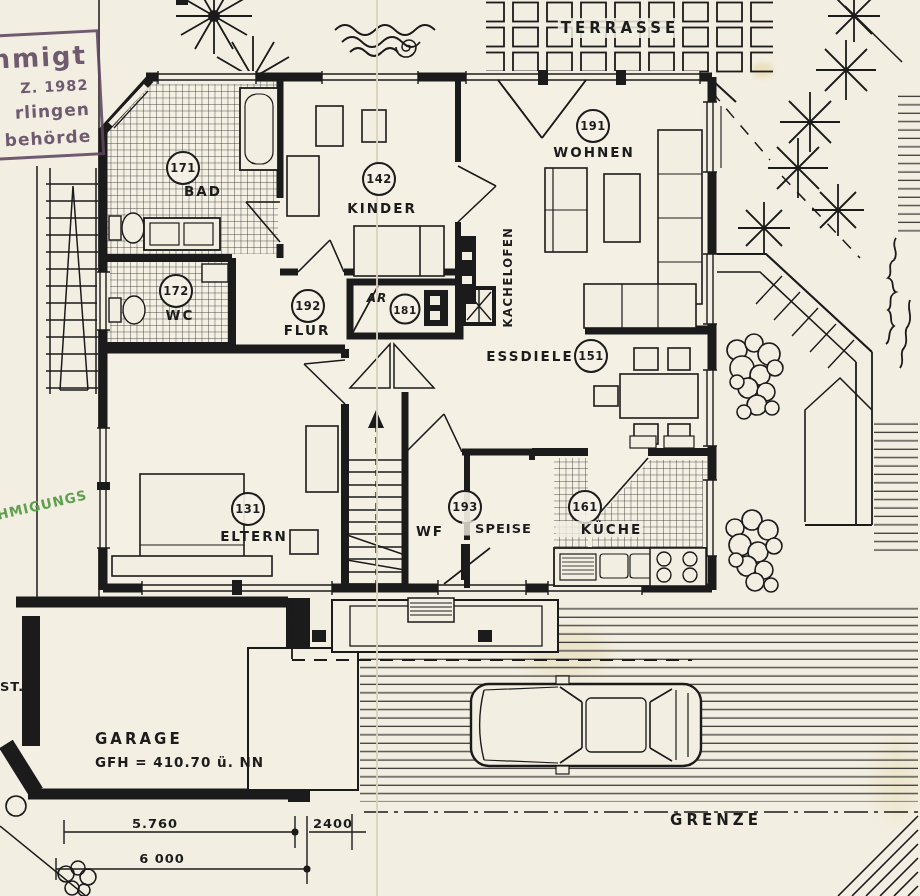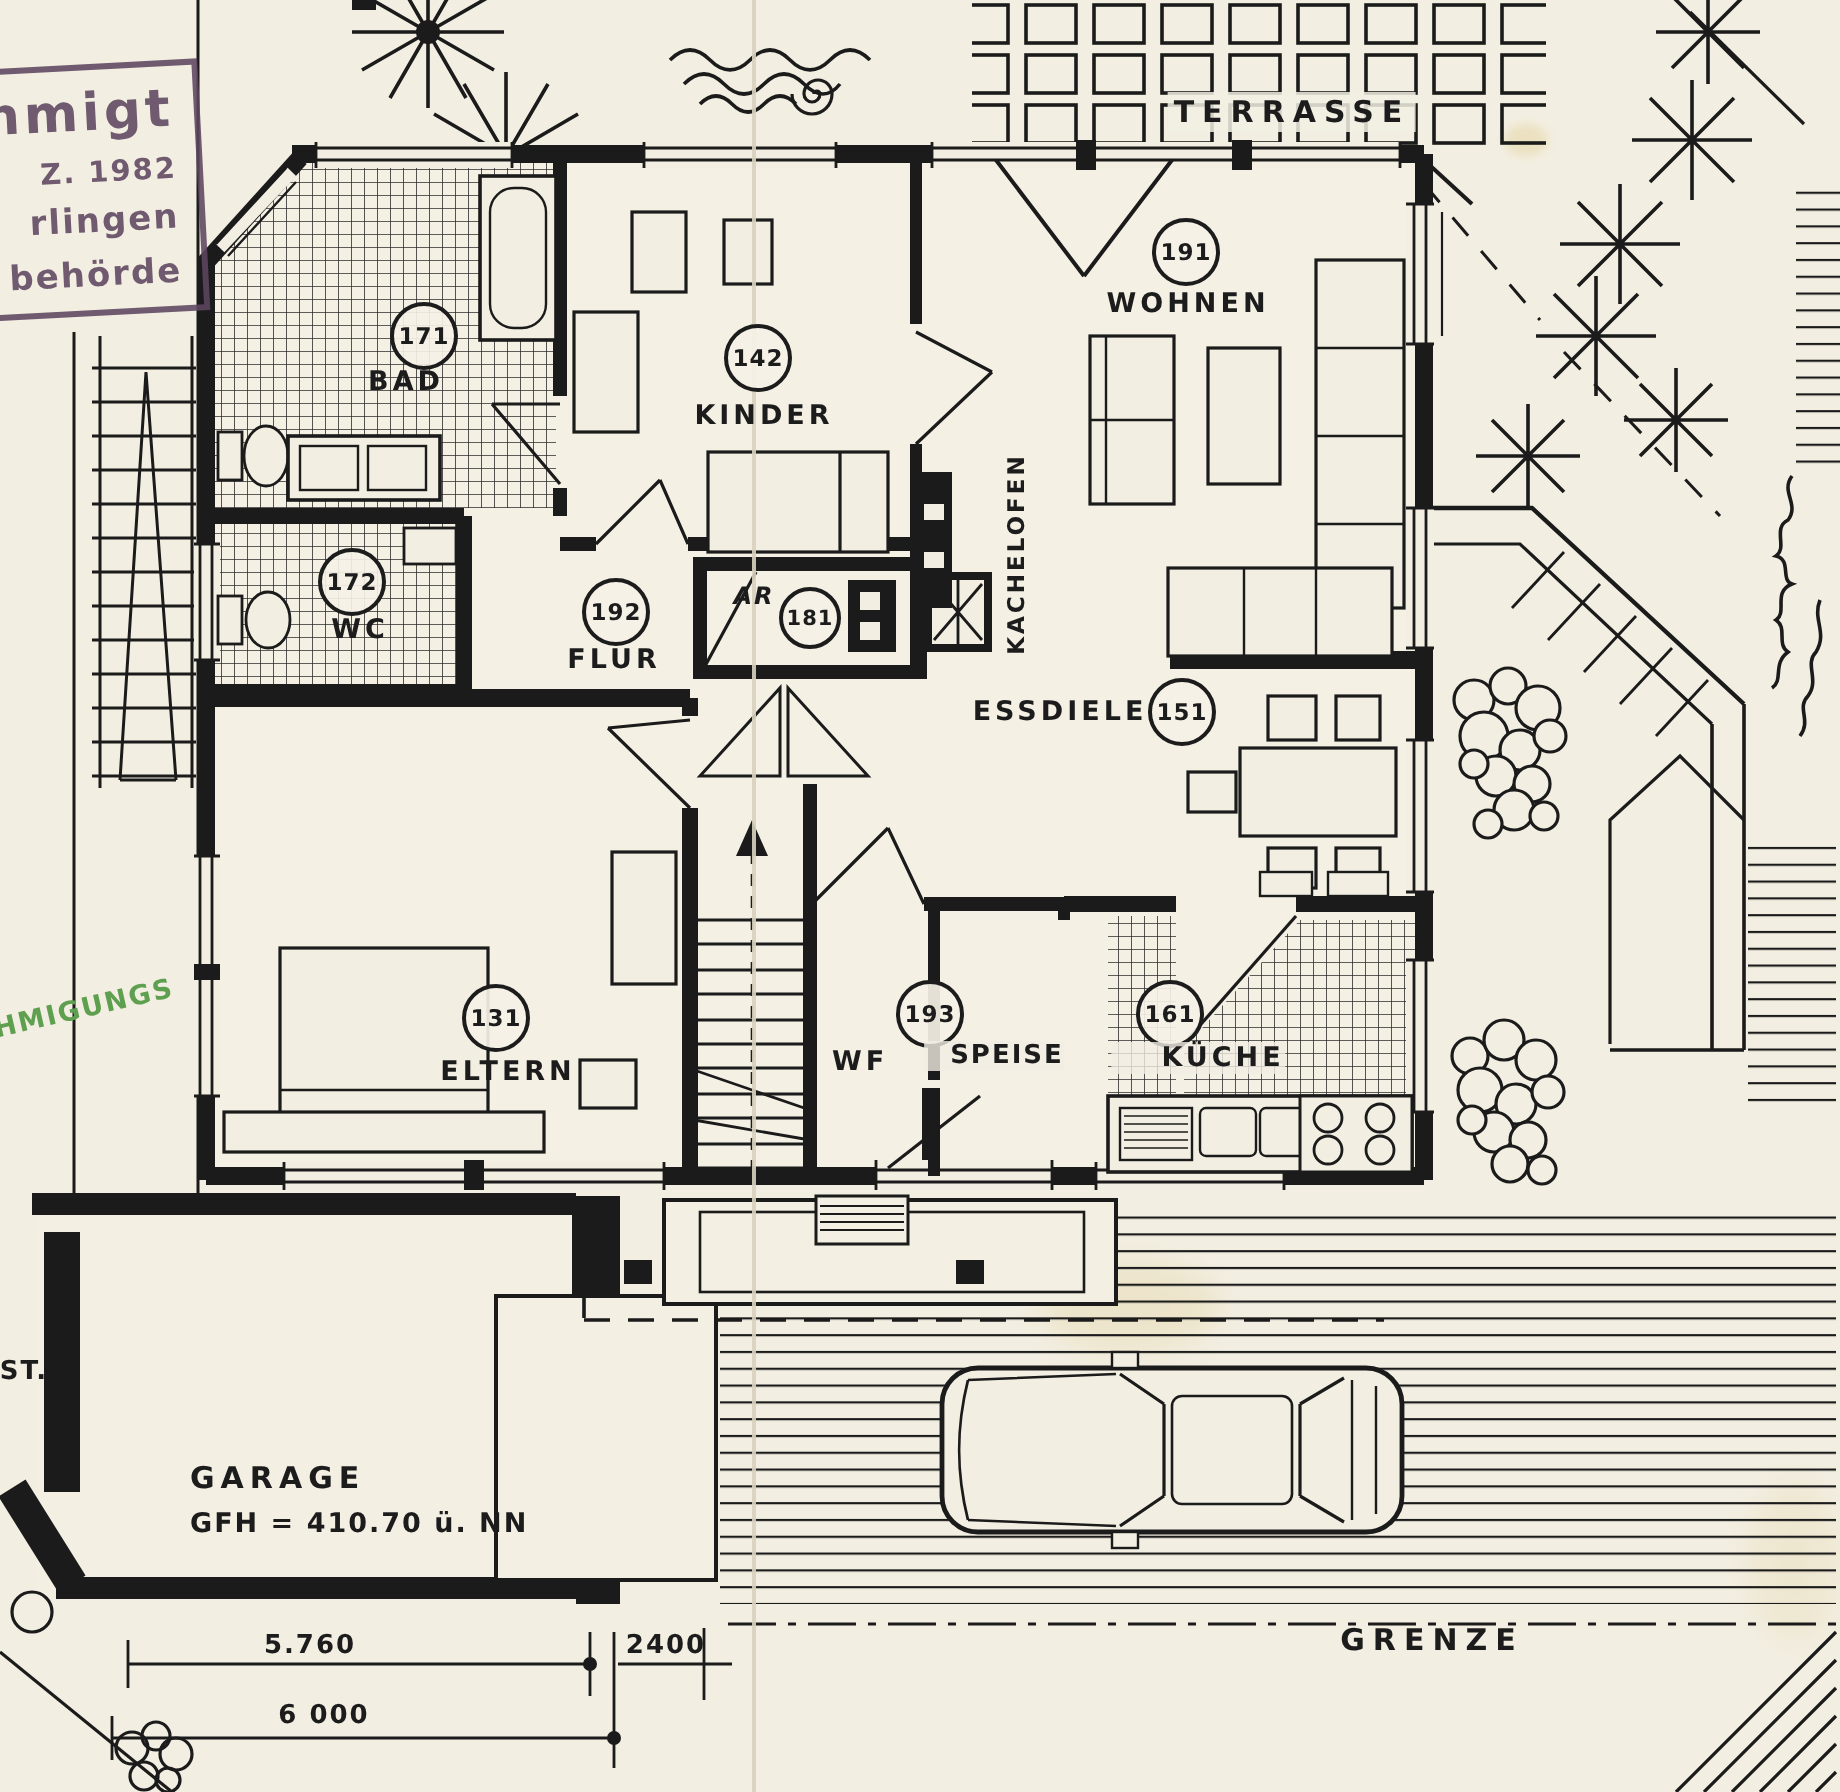--- a/index.html
+++ b/index.html
@@ -359,26 +359,26 @@
     <span class="s2">Z. 1982</span>
     <span class="s3">rlingen</span>
     <span class="s4">behörde</span>
   </div>
 
   <div id="green-note">
     <div>ENEHMIGUNGS</div>
     <div>GE)</div>
   </div>
 
-  <div class="lbl wide" style="left:620px;top:56px;background:rgba(242,238,227,.85);padding:1px 3px;margin-left:26px;">TERRASSE</div>
+  <div class="lbl wide" style="left:620px;top:28px;background:rgba(242,238,227,.85);padding:1px 3px;">TERRASSE</div>
   <div class="lbl wide" style="left:716px;top:820px;">GRENZE</div>
   <div class="lbl vert" style="left:508px;top:277px;">KACHELOFEN</div>
   <div class="lbl" style="left:12px;top:686px;font-size:13px;letter-spacing:1px;">ST.</div>
 
-  <div class="circ" style="left:212px;top:168px;text-align:right;">171</div>
+  <div class="circ" style="left:183px;top:168px;text-align:right;">171</div>
   <div class="lbl" style="left:203px;top:191px;">BAD</div>
 
   <div class="circ" style="left:379px;top:179px;">142</div>
   <div class="lbl" style="left:382px;top:208px;">KINDER</div>
 
   <div class="circ" style="left:593px;top:126px;">191</div>
   <div class="lbl" style="left:594px;top:152px;">WOHNEN</div>
 
   <div class="circ" style="left:176px;top:291px;">172</div>
   <div class="lbl" style="left:180px;top:315px;">WC</div>

